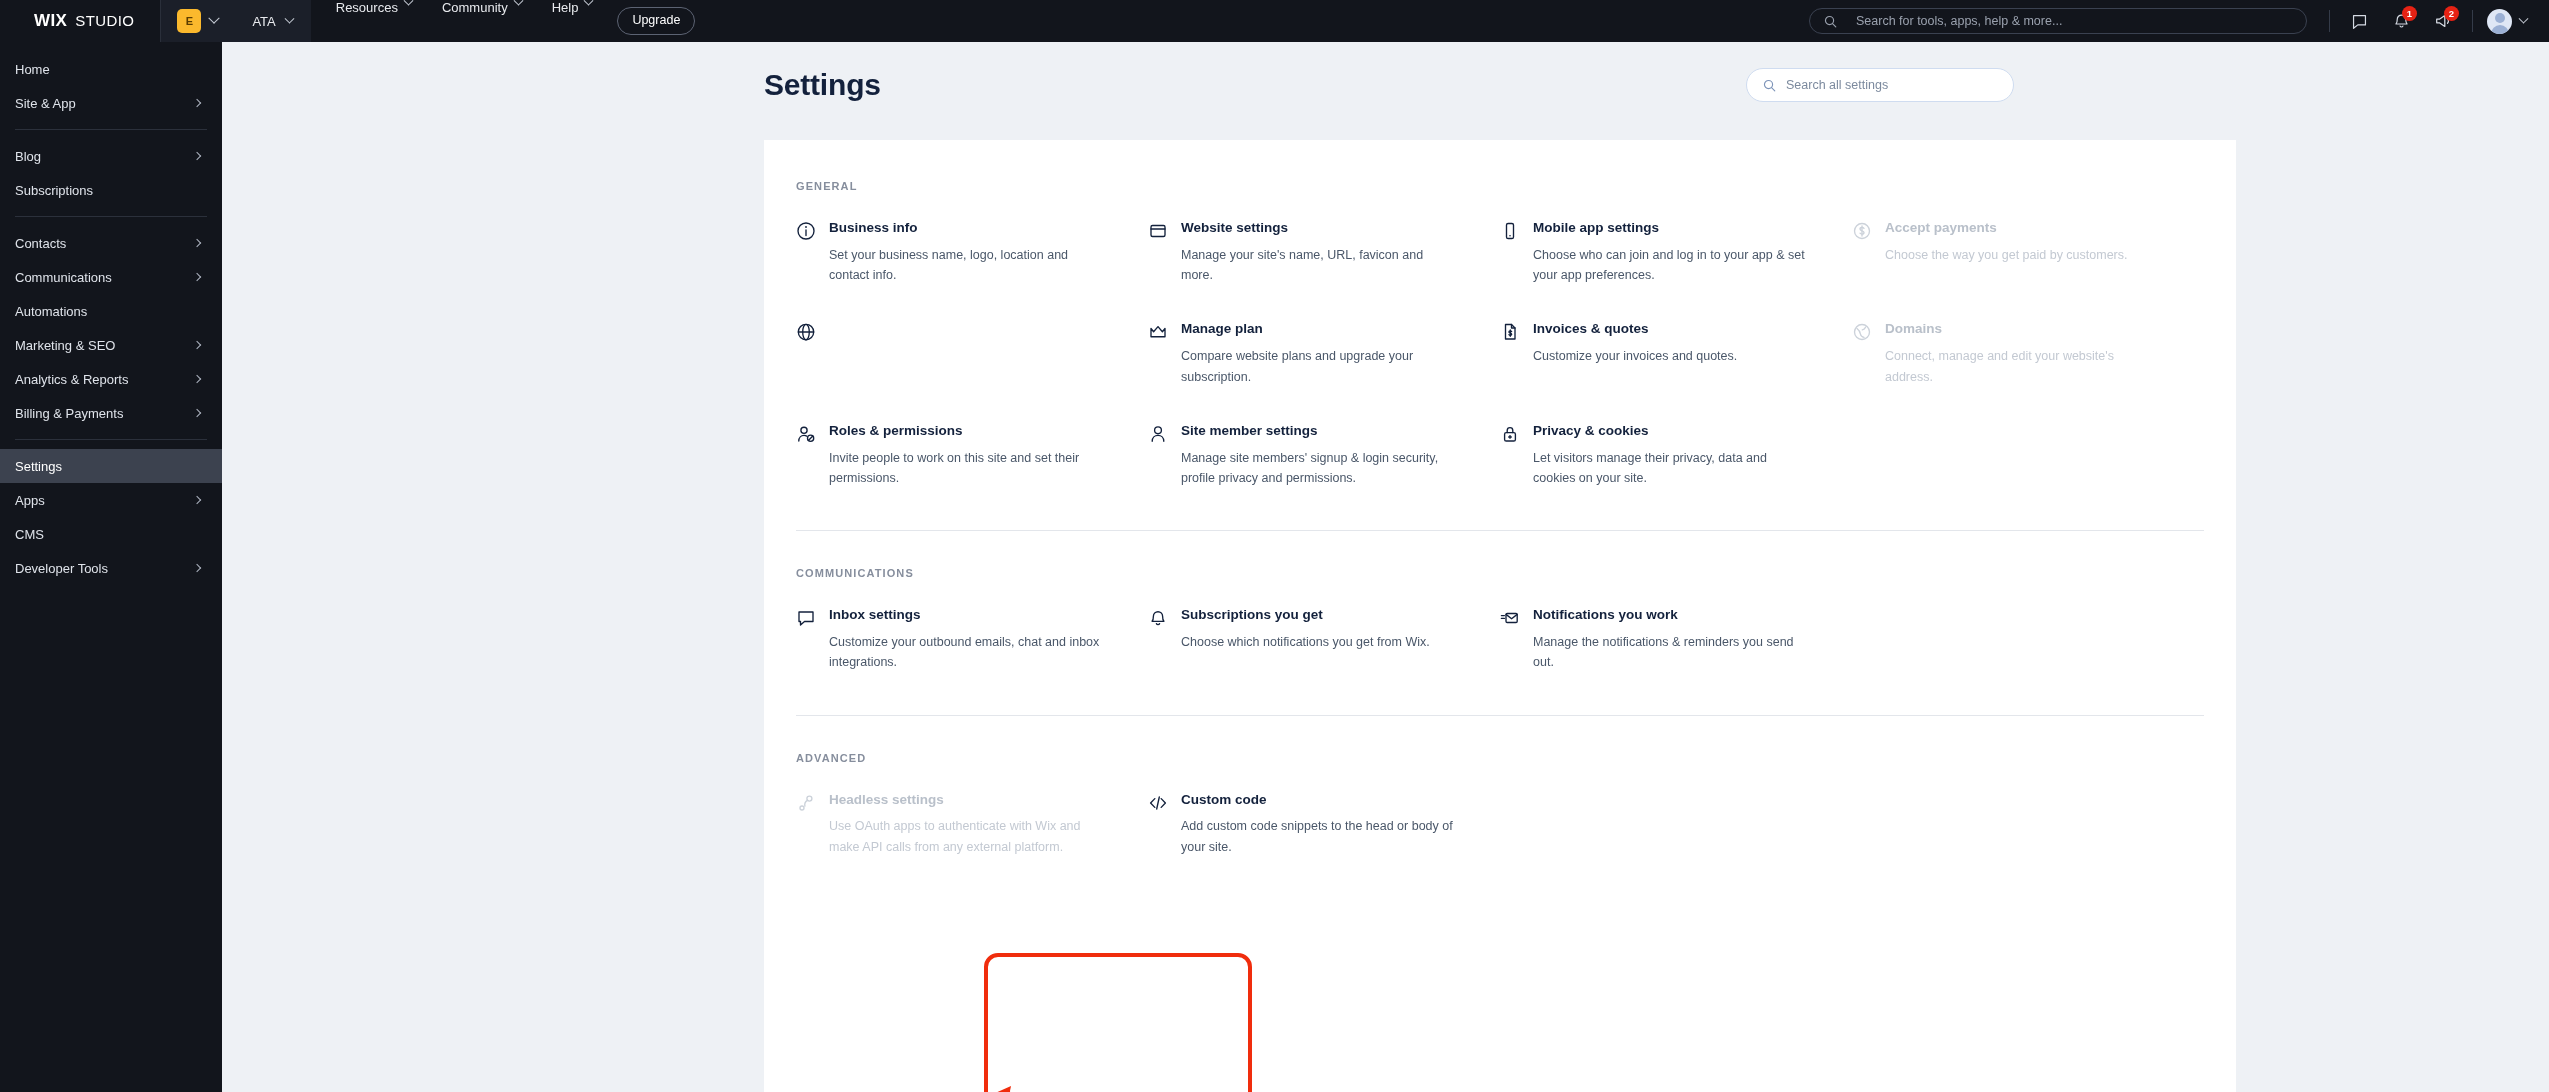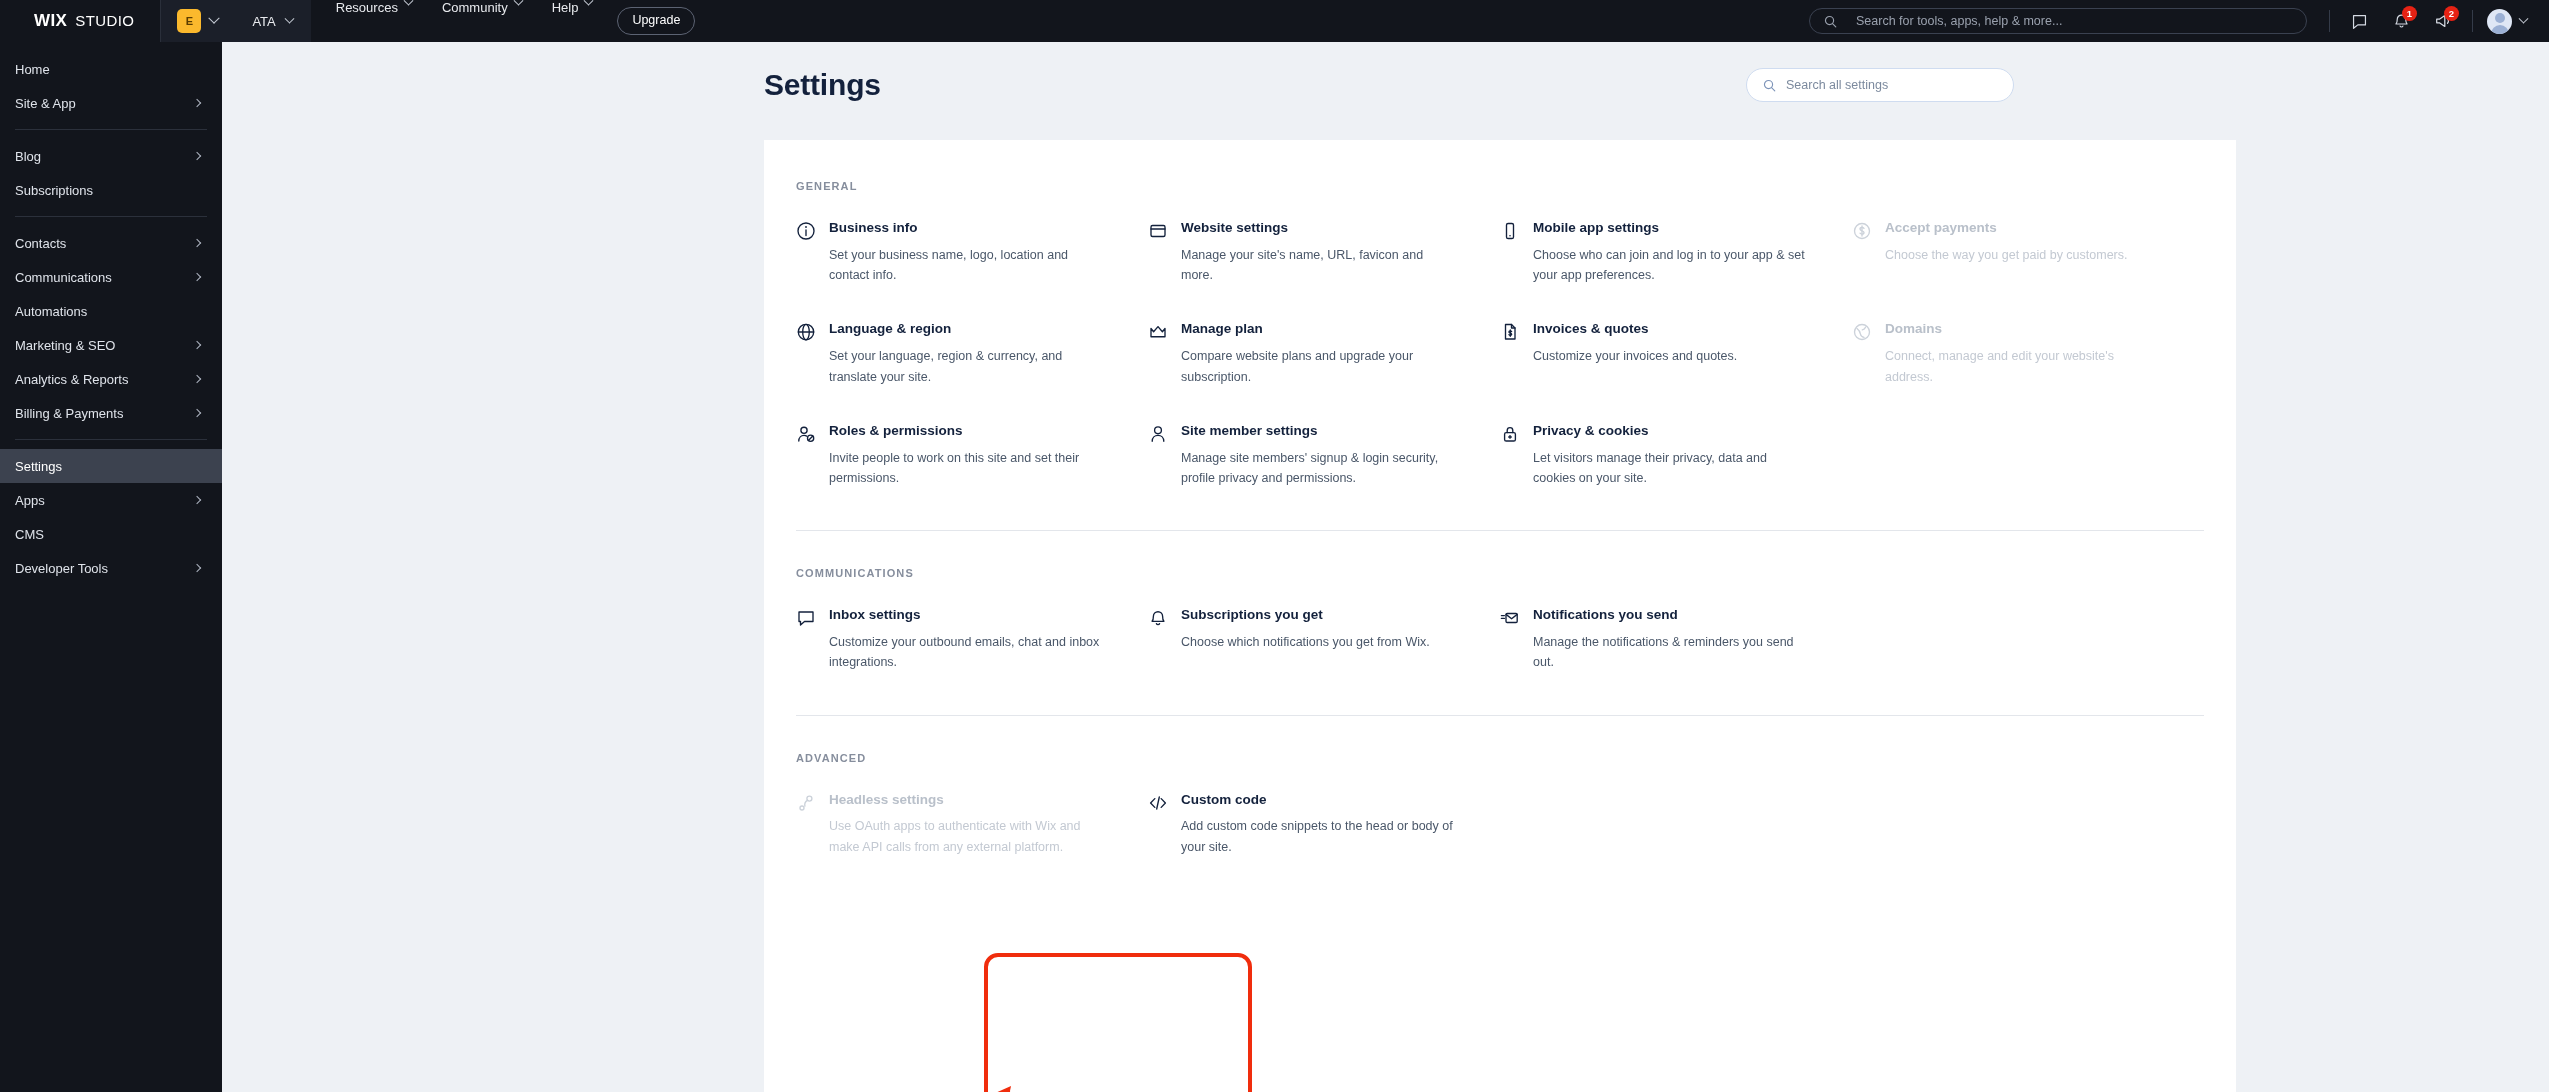--- a/index.html
+++ b/index.html
@@ -363,24 +363,20 @@
           </div>
         </div>
         <div class="card">
           <span class="card-ico">
             <svg width="20" height="20" viewBox="0 0 20 20">
               <circle cx="10" cy="10" r="7.7" stroke="currentColor" stroke-width="1.35" fill="none" stroke-linecap="round" stroke-linejoin="round"></circle>
               <ellipse cx="10" cy="10" rx="3.3" ry="7.7" stroke="currentColor" stroke-width="1.35" fill="none" stroke-linecap="round" stroke-linejoin="round"></ellipse>
               <line x1="2.4" y1="10" x2="17.6" y2="10" stroke="currentColor" stroke-width="1.35" fill="none" stroke-linecap="round" stroke-linejoin="round"></line>
             </svg>
           </span>
-          <div class="card-body">
-            <div class="card-title">Language &amp; region</div>
-            <div class="card-desc">Set your language, region &amp; currency, and translate your site.</div>
-          </div>
         </div>
         <div class="card">
           <span class="card-ico">
             <svg width="20" height="20" viewBox="0 0 20 20">
               <path d="M3 6.5l2.6 3.2L10 4.6l4.4 5.1L17 6.5v8.2H3z" stroke="currentColor" stroke-width="1.35" fill="none" stroke-linecap="round" stroke-linejoin="round"></path>
             </svg>
           </span>
           <div class="card-body">
             <div class="card-title">Manage plan</div>
             <div class="card-desc">Compare website plans and upgrade your subscription.</div>
@@ -483,21 +479,21 @@
         <div class="card">
           <span class="card-ico">
             <svg width="20" height="20" viewBox="0 0 20 20">
               <rect x="6" y="5.5" width="11.2" height="9" rx="1.2" stroke="currentColor" stroke-width="1.35" fill="none" stroke-linecap="round" stroke-linejoin="round"></rect>
               <path d="M6 6.4l5.6 4.4 5.6-4.4" stroke="currentColor" stroke-width="1.35" fill="none" stroke-linecap="round" stroke-linejoin="round"></path>
               <line x1="1.4" y1="7.6" x2="4.4" y2="7.6" stroke="currentColor" stroke-width="1.35" fill="none" stroke-linecap="round" stroke-linejoin="round"></line>
               <line x1="1.4" y1="10.4" x2="4.4" y2="10.4" stroke="currentColor" stroke-width="1.35" fill="none" stroke-linecap="round" stroke-linejoin="round"></line>
             </svg>
           </span>
           <div class="card-body">
-            <div class="card-title">Notifications you send</div>
+            <div class="card-title">Notifications you work</div>
             <div class="card-desc">Manage the notifications &amp; reminders you send out.</div>
           </div>
         </div>
       </div>
       <div class="divider"></div>
       <div class="sec-title">ADVANCED</div>
       <div class="grid">
         <div class="card disabled">
           <span class="card-ico">
             <svg width="20" height="20" viewBox="0 0 20 20">

